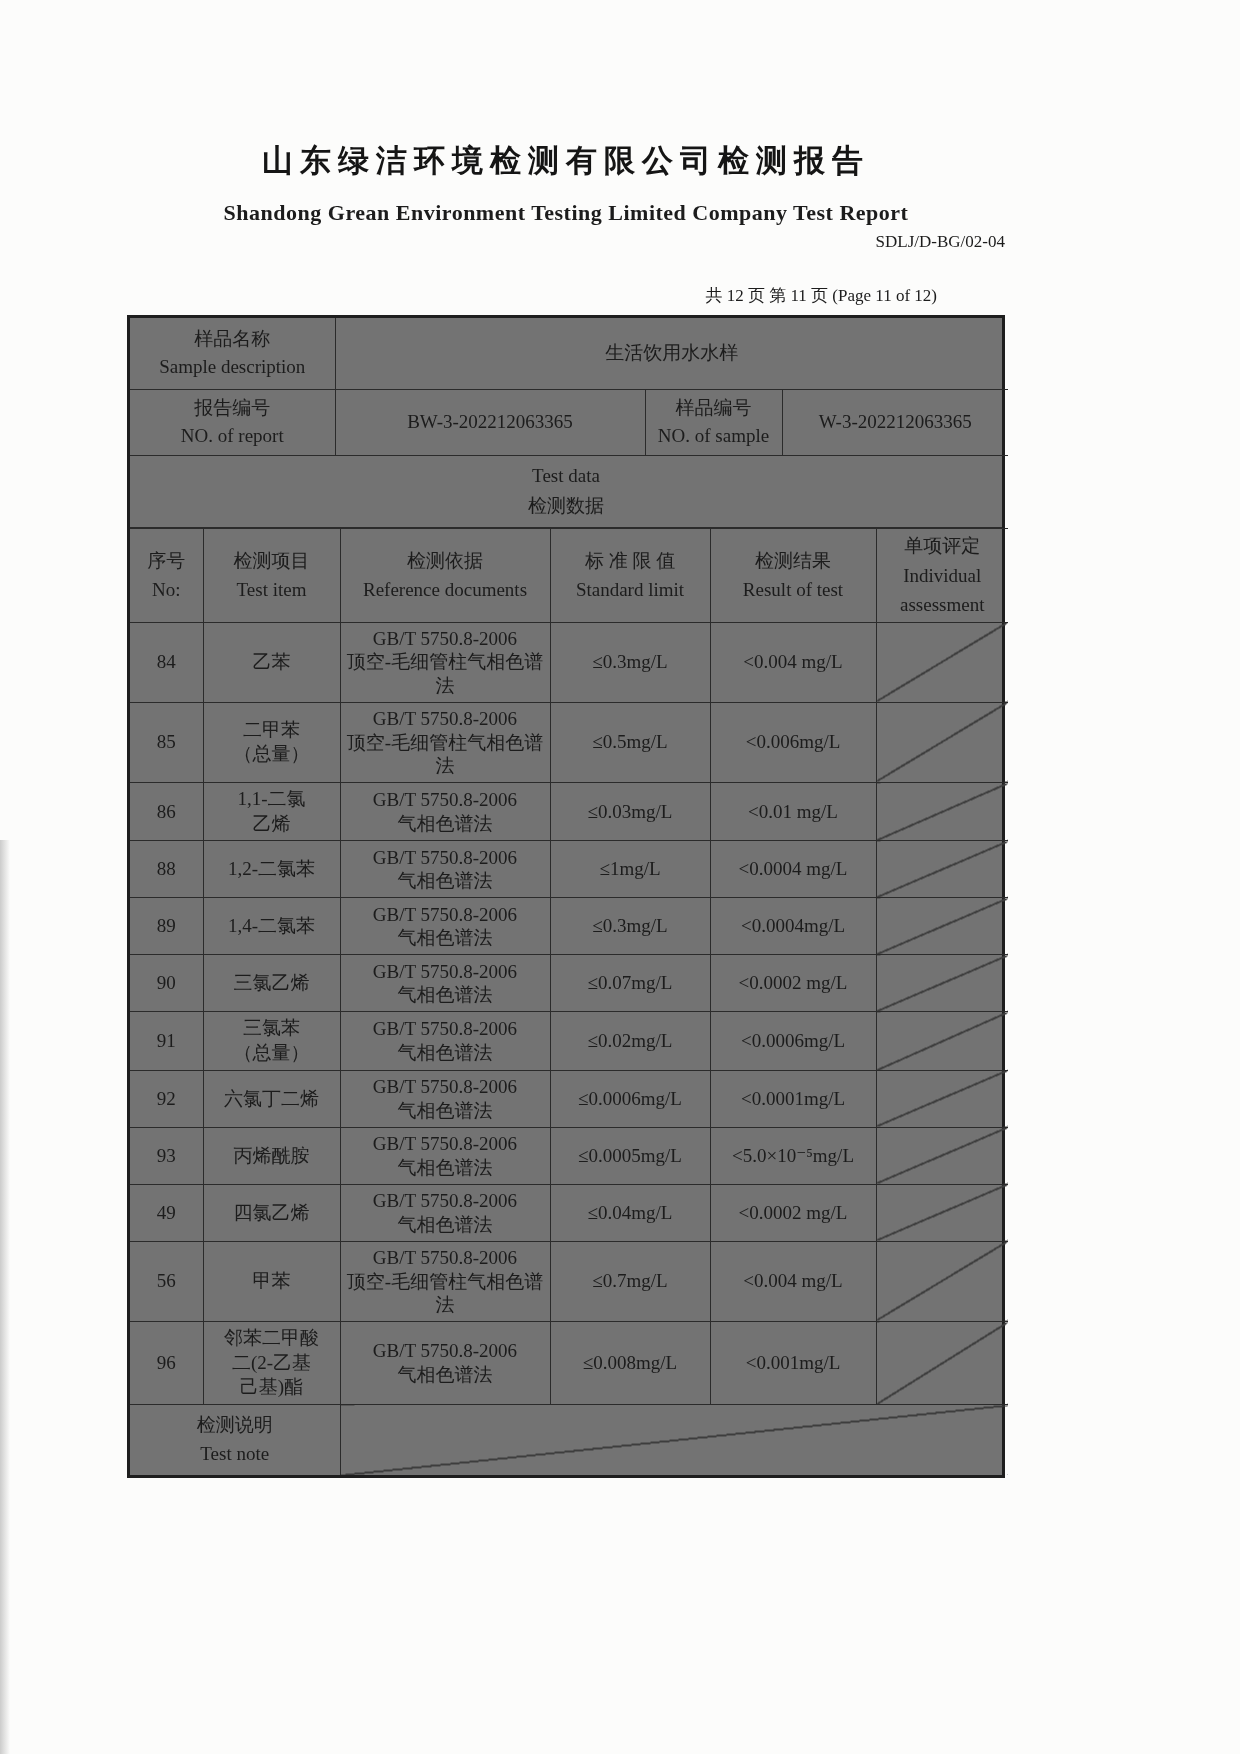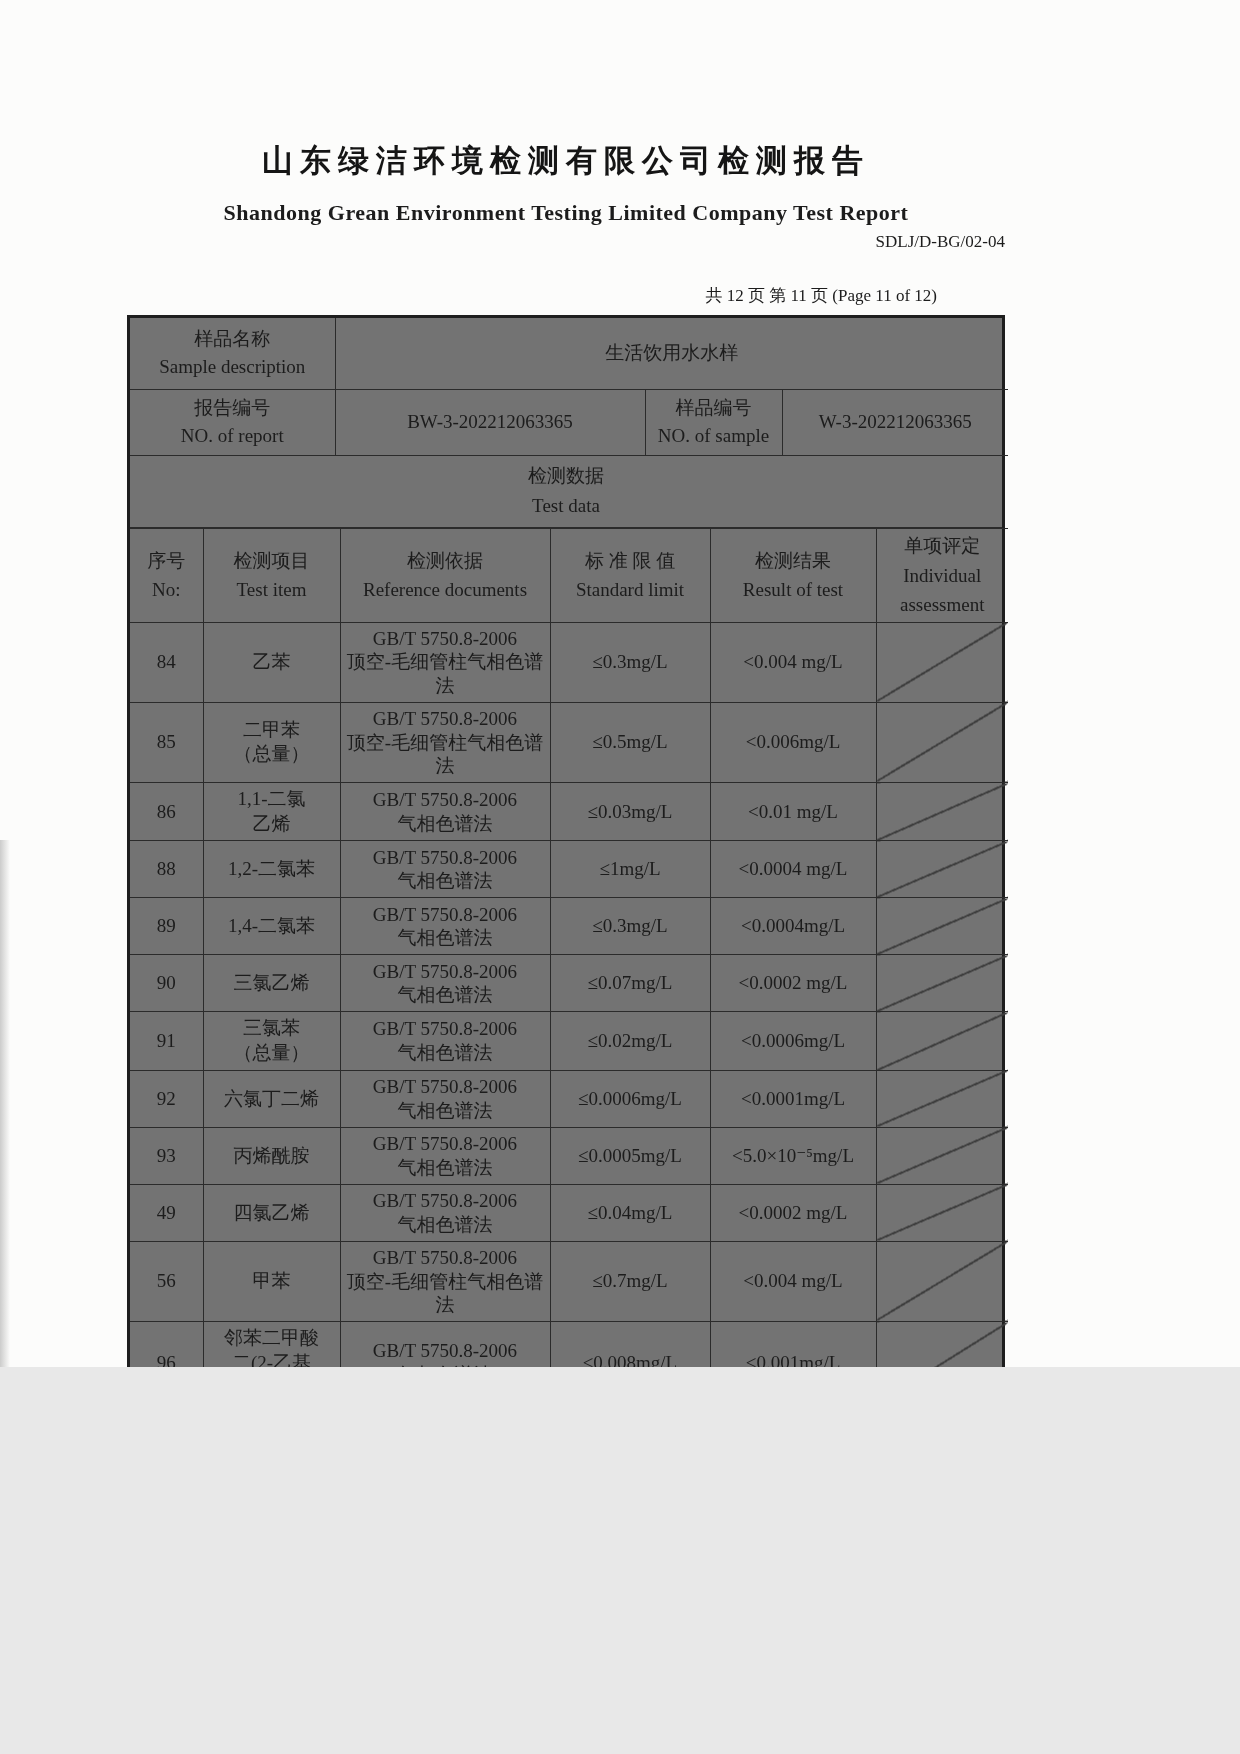--- a/index.html
+++ b/index.html
@@ -4,21 +4,21 @@
 <style>
   * { box-sizing: border-box; margin: 0; padding: 0; }
   body {
     background: #e8e8e8;
     font-family: "Liberation Serif", "DejaVu Serif", serif;
     color: #1c1c1c;
   }
   .page {
     position: relative;
     width: 1240px;
-    height: 1367px;
+    height: 1754px;
     background: #fcfcfb;
     margin: 0 auto;
     overflow: hidden;
   }
   .scan-edge {
     position: absolute;
     left: 0; top: 840px;
     width: 10px; height: 914px;
     background: linear-gradient(to right, rgba(60,60,60,0.25), rgba(60,60,60,0));
     pointer-events: none;
@@ -142,22 +142,22 @@
           <td class="lbl">
             <span class="cn">样品编号</span>
             <span class="en">NO. of sample</span>
           </td>
           <td>W-3-202212063365</td>
         </tr>
       </tbody>
         </table>
 
       <div class="band">
+        <div>Test data</div>
         <div>检测数据</div>
-        <div>Test data</div>
       </div>
 
       <table class="t-data">
         <colgroup>
             <col style="width:73px">
             <col style="width:137px">
             <col style="width:210px">
             <col style="width:160px">
             <col style="width:166px">
             <col style="width:132px">

